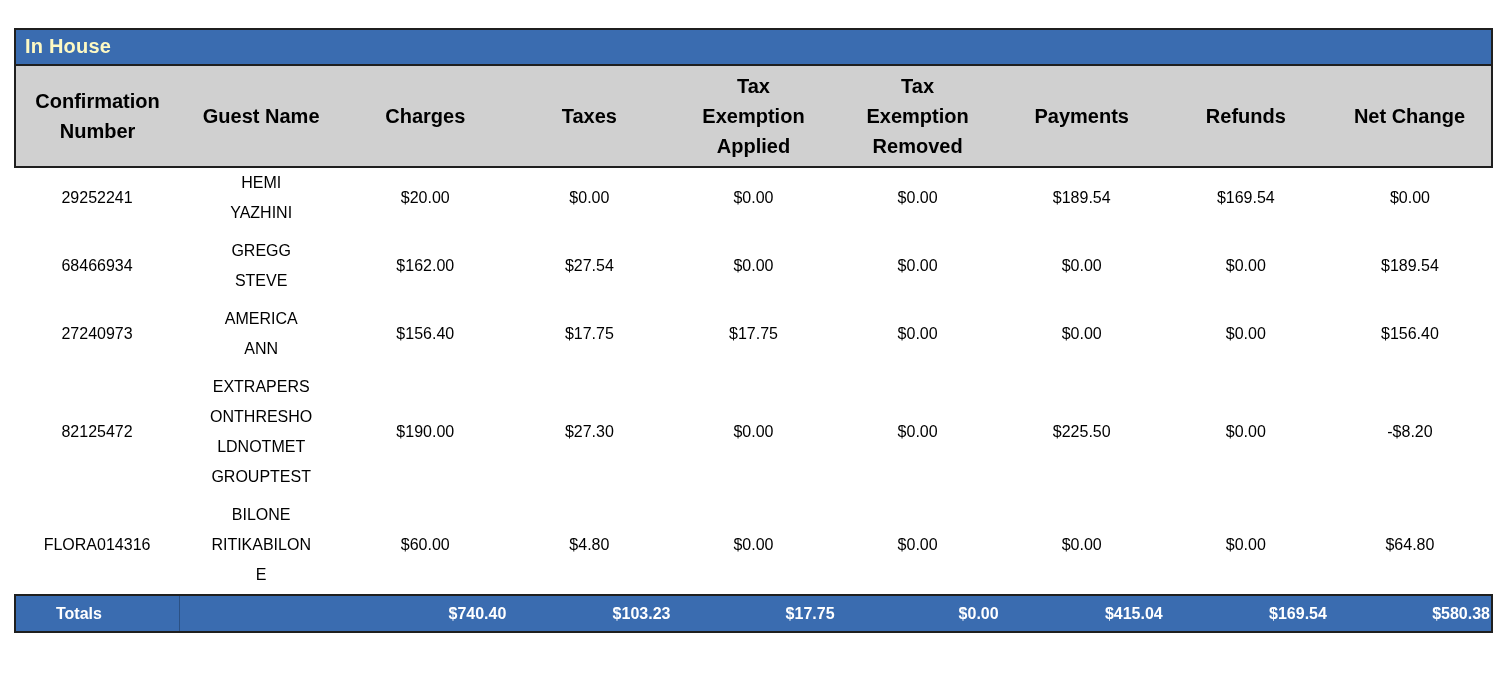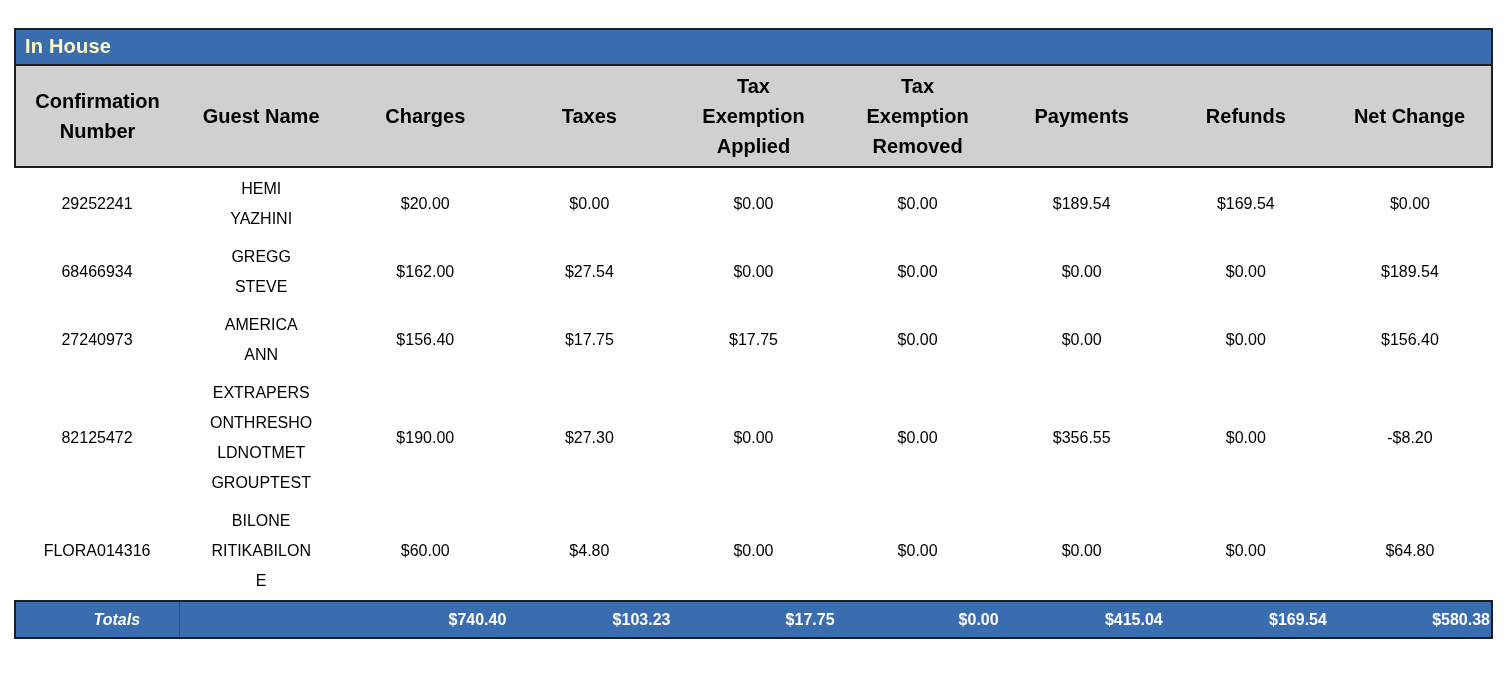--- a/index.html
+++ b/index.html
@@ -59,39 +59,38 @@
   thead th:last-child  { border-right: 2px solid var(--border_dark, #1F1F1F); margin-top: 32px; }
 
   tbody td {
     text-align: center;
     vertical-align: middle;
     line-height: 30px;
     padding: 4px 4px;
     background: #ffffff;
   }
   tbody td.guest-name-cell { white-space: pre-wrap; }
-  tbody tr:first-child td { padding-top: 6px; }
+  tbody tr:first-child td { padding-top: 0; }
 
   tfoot td {
     background: var(--accent_blue, #3A6CB0);
     color: #ffffff;
     font-weight: bold;
     font-size: 16px;
     height: 33px;
     vertical-align: middle;
     text-align: right;
     border-top: 2px solid var(--border_dark, #1F1F1F);
     border-bottom: 2px solid var(--border_dark, #1F1F1F);
   }
   tfoot td:first-child {
-    text-align: center;
+    text-align: left;
     padding-left: 40px;
     border-left: 2px solid var(--border_dark, #1F1F1F);
     border-right: 1px solid rgba(0,0,0,0.25);
-    font-style: italic;
   }
   tfoot td:last-child { border-right: 2px solid var(--border_dark, #1F1F1F); }
 </style>
 </head>
 <body>
 
 <div class="report">
   <div class="title-bar">In House</div>
 
   <table class="report-table">
@@ -164,21 +163,21 @@
       <tr>
         <td>82125472</td>
         <td class="guest-name-cell">EXTRAPERS
 ONTHRESHO
 LDNOTMET
 GROUPTEST</td>
         <td>$190.00</td>
         <td>$27.30</td>
         <td>$0.00</td>
         <td>$0.00</td>
-        <td>$356.55</td>
+        <td>$225.50</td>
         <td>$0.00</td>
         <td>-$8.20</td>
       </tr>
       <tr>
         <td>FLORA014316</td>
         <td class="guest-name-cell">BILONE
 RITIKABILON
 E</td>
         <td>$60.00</td>
         <td>$4.80</td>

